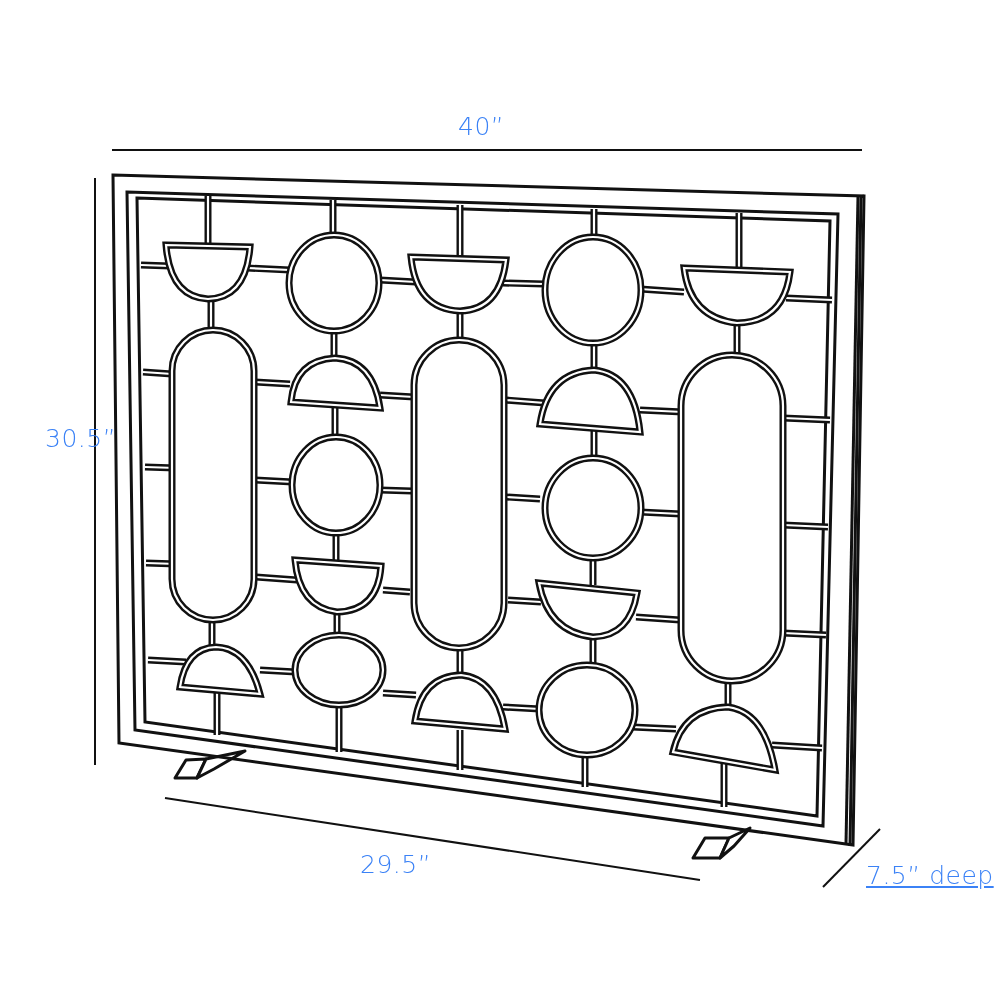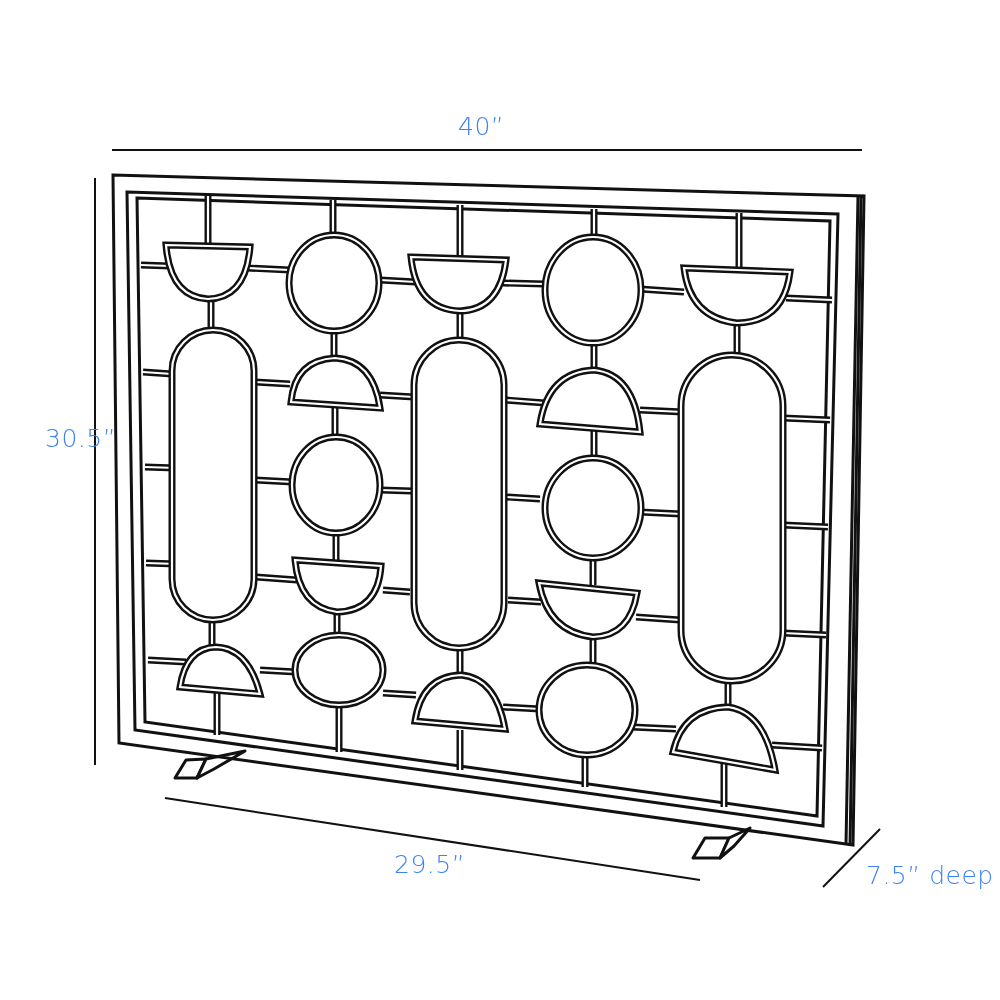--- a/index.html
+++ b/index.html
@@ -9,22 +9,22 @@
     position: absolute;
     font-family: "DejaVu Sans", sans-serif;
     font-weight: 300;
     color: #3b82f6;
     font-size: 25px;
     letter-spacing: 0.5px;
     white-space: nowrap;
   }
   #lbl-width { left: 458px; top: 112px; }
   #lbl-height { left: 0px; top: 424px; margin-left: 45px; }
-  #lbl-bottom { left: 360px; top: 850px; margin-left: 34px; }
-  #lbl-depth { left: 866px; top: 861px; }
+  #lbl-bottom { left: 360px; top: 850px; }
+  #lbl-depth { left: 866px; top: 861px; text-decoration: underline; }
 </style>
 </head>
 <body>
 
 <svg id="drawing" viewBox="0 0 1000 1000" xmlns="http://www.w3.org/2000/svg">
   <defs>
     <style>
       .dl { stroke: #111; stroke-width: 2; fill: none; }
       .bar { stroke: #111; stroke-width: 7; fill: none; stroke-linecap: butt; }
       .bar-in { stroke: #fff; stroke-width: 2.2; fill: none; stroke-linecap: butt; }

